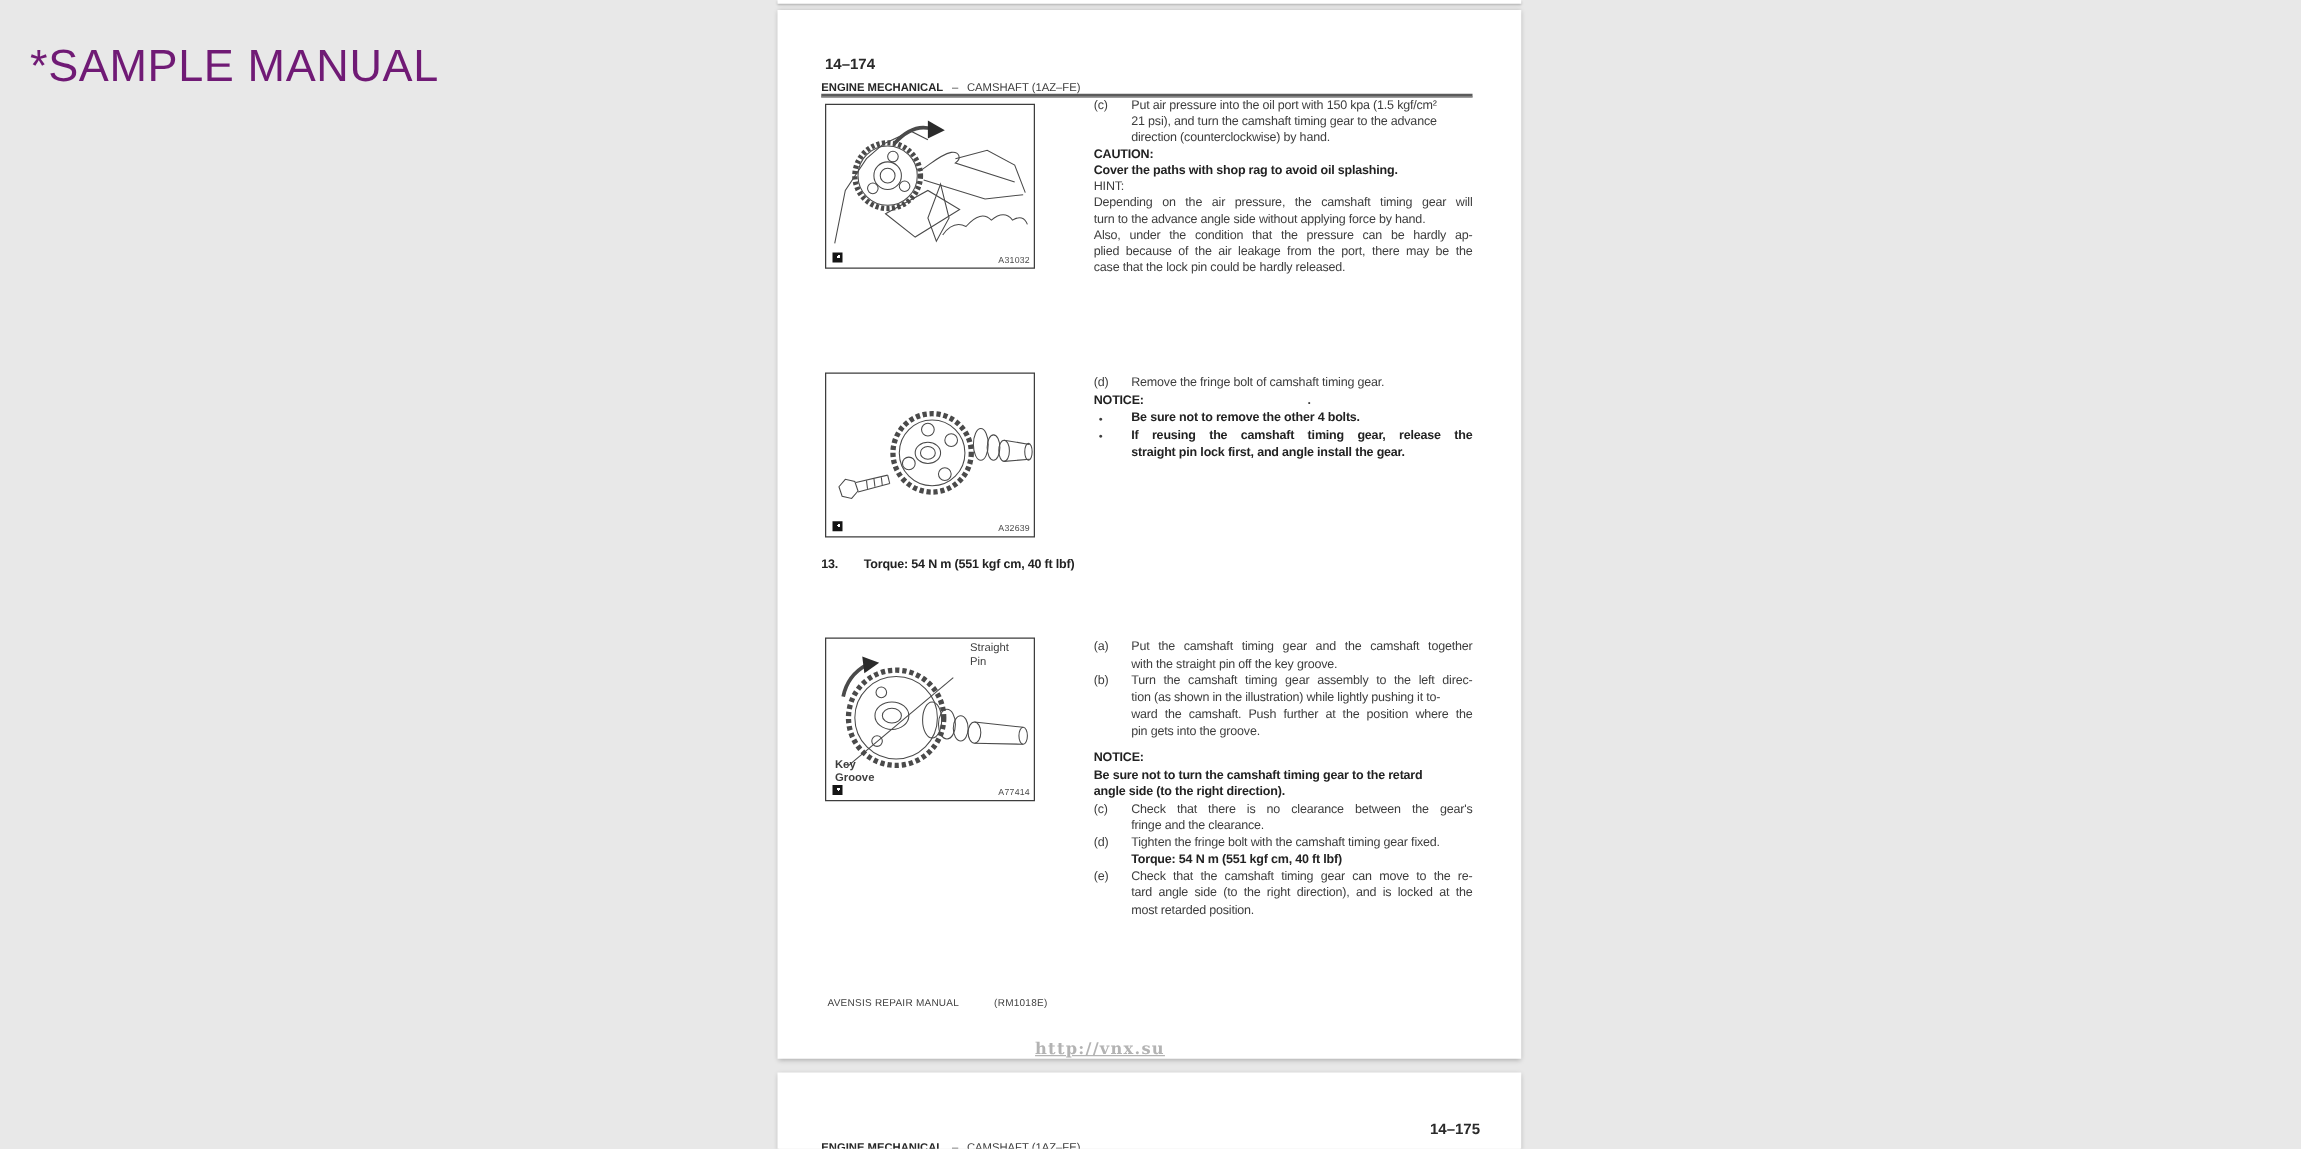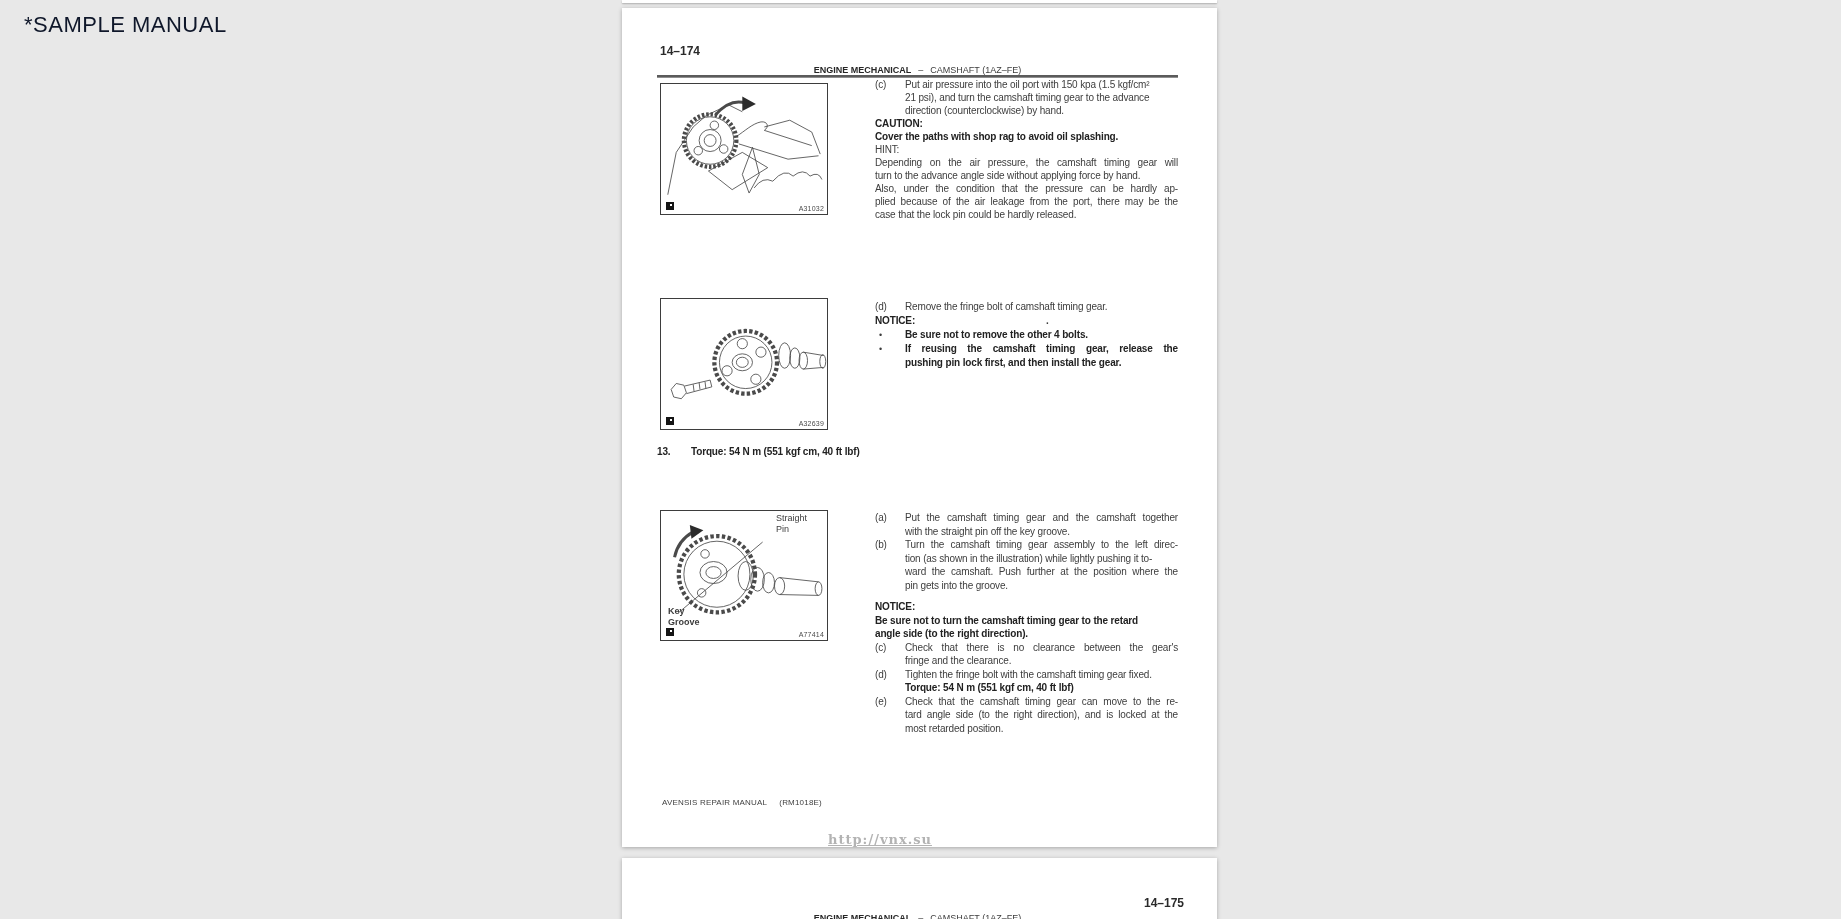--- a/index.html
+++ b/index.html
@@ -5,42 +5,42 @@
   * { margin:0; padding:0; box-sizing:border-box; }
   html,body { width:1841px; height:919px; overflow:hidden; }
   body {
     background:#e8e8e8;
     font-family:"Liberation Sans", sans-serif;
     position:relative;
   }
 
   
   .sample-label {
-    position:absolute; left:24px; top:12px;
-    font-size:22px; color:#0f172a; letter-spacing:.5px;
+    position:absolute; left:24px; top:32px;
+    font-size:36px; color:#701a75; letter-spacing:.5px;
   }
 
   
   .prev-page-edge {
     position:absolute; left:622px; top:0; width:595px; height:3px;
     background:#ffffff; box-shadow:0 1px 2px rgba(0,0,0,.25);
   }
   .page {
     position:absolute; left:622px; width:595px; background:#ffffff;
     box-shadow:0 1px 4px rgba(0,0,0,.28);
   }
   #page1 { top:8px; height:839px; }
   #page2 { top:858px; height:839px; }
 
   .pageno { position:absolute; font-size:12px; font-weight:bold; color:#2a2a2a;text-align:right; }
   #page1 .pageno { left:38px; top:36px; }
   #page2 .pageno { right:33px; top:38px; text-align:right; }
 
   .runhead {
-    position:absolute; left:35px; width:521px; text-align:center;
+    position:absolute; left:35px; width:521px; text-align:left;
     font-size:9px; color:#3c3c3c; top:57px; white-space:nowrap;
   }
   .runhead .bold { font-weight:bold; color:#262626; }
   .runhead .sep { margin:0 7px; }
   .runrule {
     position:absolute; left:35px; top:67px; width:521px; height:3px;
     background:#5b5b5b; border-bottom:1px solid #8f8f8f;
   }
 
   
@@ -86,21 +86,21 @@
   .bullet .lbl { padding-left:4px; font-size:9px; }
   .gap8 { margin-top:8px; }
   .noticeline { position:relative; }
   .straydot { position:absolute; left:171px; top:0; color:#3d3d3d; font-weight:bold; }
 
   
   .footer {
     position:absolute; left:40px; top:790px;
     font-size:8px; color:#3f3f3f; letter-spacing:.2px;
   }
-  .footer .code { margin-left:12px; }
+  .footer .code { margin-left:28px; }
   .watermark {
     position:absolute; left:188px; top:824px; width:140px; text-align:center;
     font-family:"DejaVu Serif", serif; font-weight:bold;
     font-size:13px; letter-spacing:1px; color:#b3b3b3;
     text-decoration:underline;
   }
 </style>
 </head>
 <body>
 
@@ -196,21 +196,21 @@
       <span class="straydot">.</span>
     </div>
     <div class="hang bullet">
       <span class="lbl">•</span>
       <div class="txt b">Be sure not to remove the other 4 bolts.</div>
     </div>
     <div class="hang bullet">
       <span class="lbl">•</span>
       <div class="txt b">
         <div class="j">If reusing the camshaft timing gear, release the</div>
-        <div>pushing pin lock first, and then install the gear.</div>
+        <div>straight pin lock first, and angle install the gear.</div>
       </div>
     </div>
   </div>
 
   <div id="blk-13">
     <div class="hang hang13">
       <span class="lbl b">13.</span>
       <div class="txt">
         <div class="b">Torque: 54 N m (551 kgf cm, 40 ft lbf)</div>
       </div>

